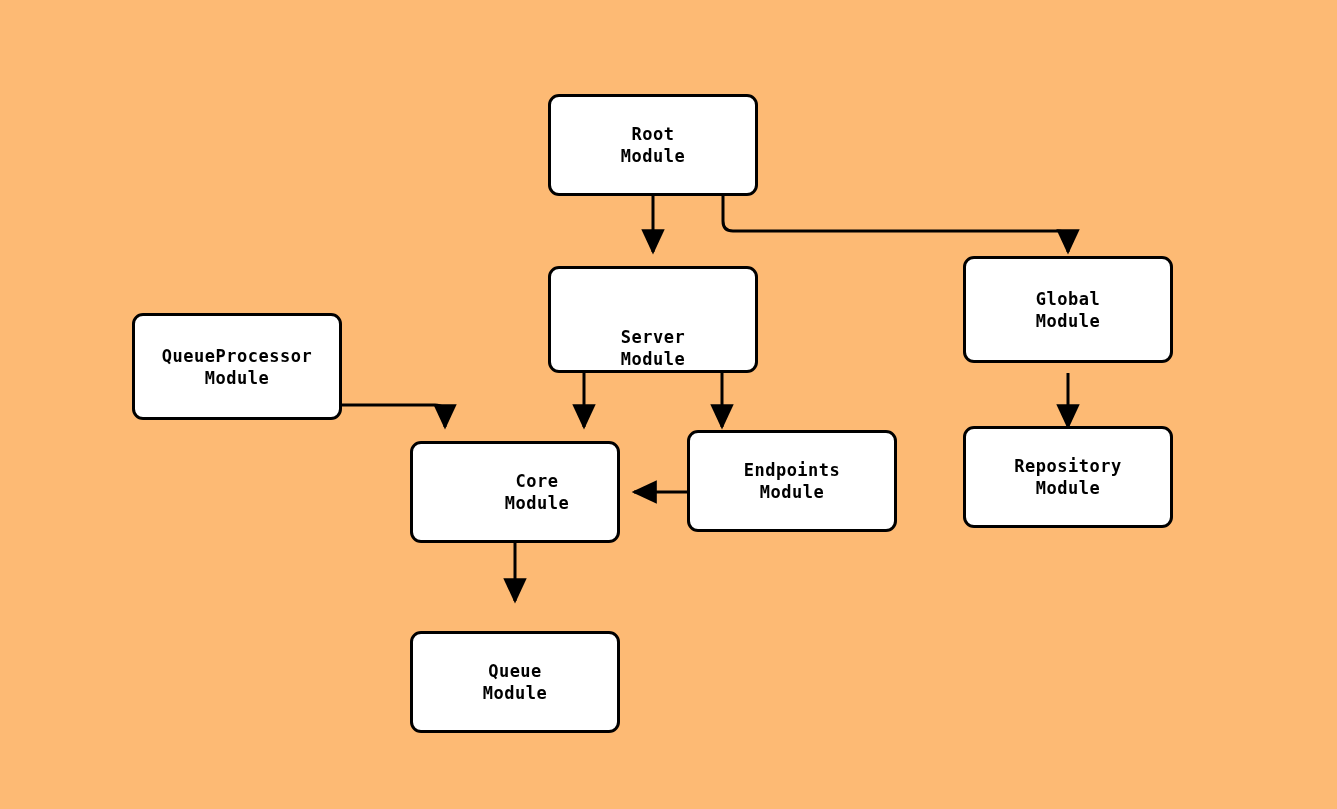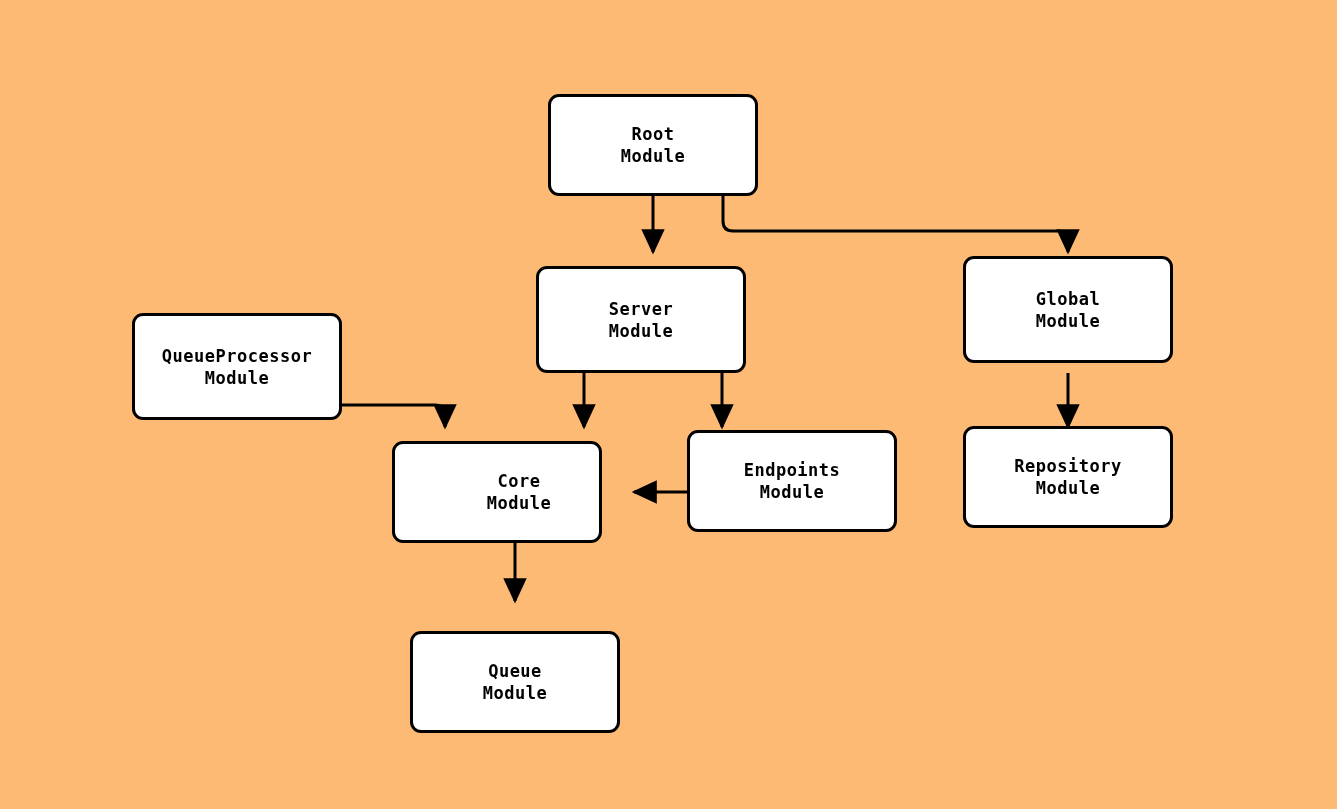--- a/index.html
+++ b/index.html
@@ -79,31 +79,31 @@
   <div class="node" style="left:548px; top:94px; width:210px; height:102px;">
     <span class="node-label">Root</span>
     <span class="node-label line2">Module</span>
   </div>
 
   <div class="node" style="left:132px; top:266px; width:210px; height:107px;margin-top:47px;">
     <span class="node-label">QueueProcessor</span>
     <span class="node-label line2">Module</span>
   </div>
 
-  <div class="node" style="left:536px; top:266px; width:210px; height:107px;">
+  <div class="node" style="left:548px; top:266px; width:210px; height:107px;justify-content:flex-end;">
     <span class="node-label">Server</span>
     <span class="node-label line2">Module</span>
   </div>
 
   <div class="node" style="left:963px; top:256px; width:210px; height:107px;">
     <span class="node-label">Global</span>
     <span class="node-label line2">Module</span>
   </div>
 
-  <div class="node" style="left:392px; top:441px; width:210px; height:102px;padding-left:44px;">
+  <div class="node" style="left:410px; top:441px; width:210px; height:102px;padding-left:44px;">
     <span class="node-label">Core</span>
     <span class="node-label line2">Module</span>
   </div>
 
   <div class="node" style="left:687px; top:430px; width:210px; height:102px;">
     <span class="node-label">Endpoints</span>
     <span class="node-label line2">Module</span>
   </div>
 
   <div class="node" style="left:963px; top:426px; width:210px; height:102px;">

